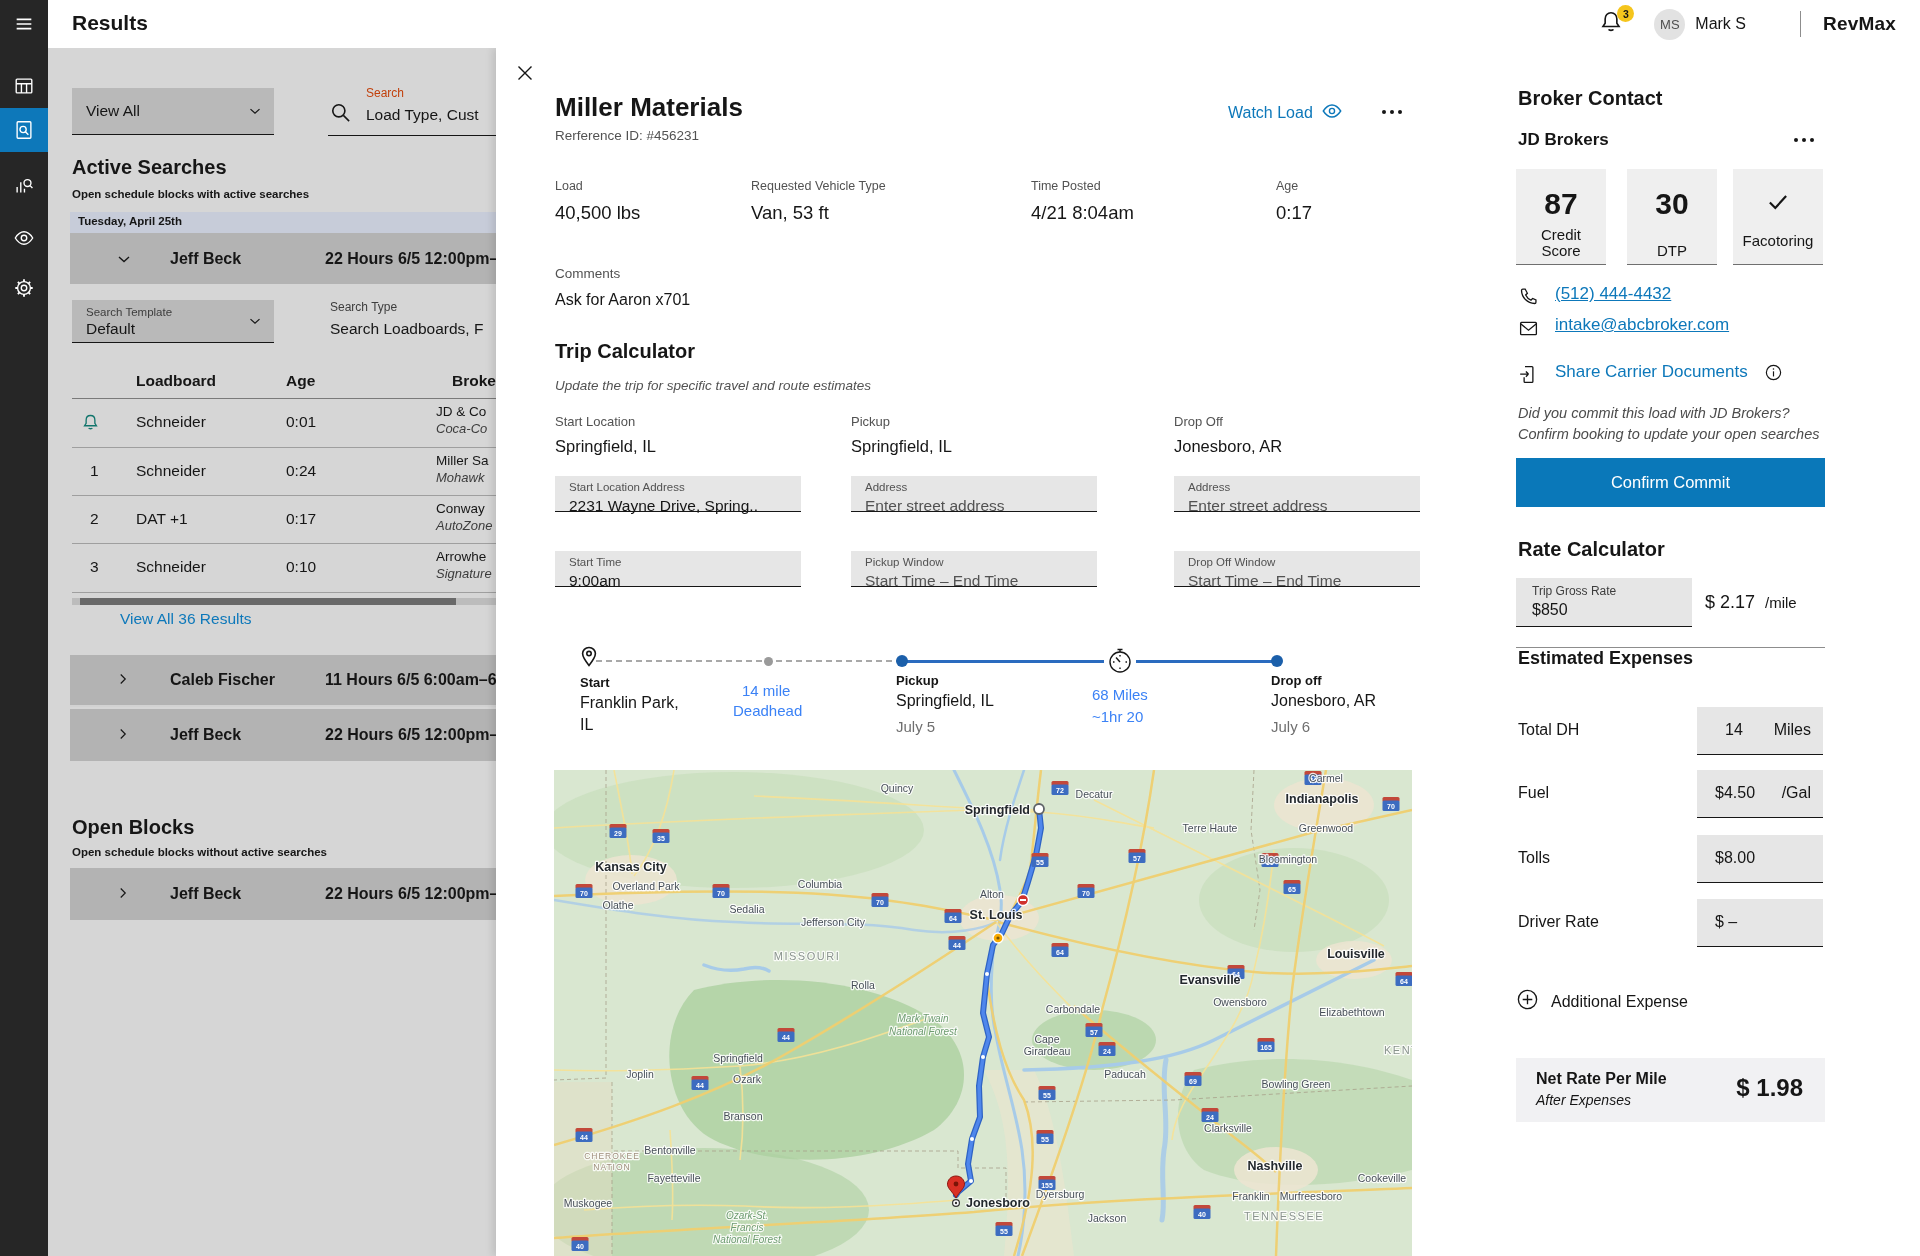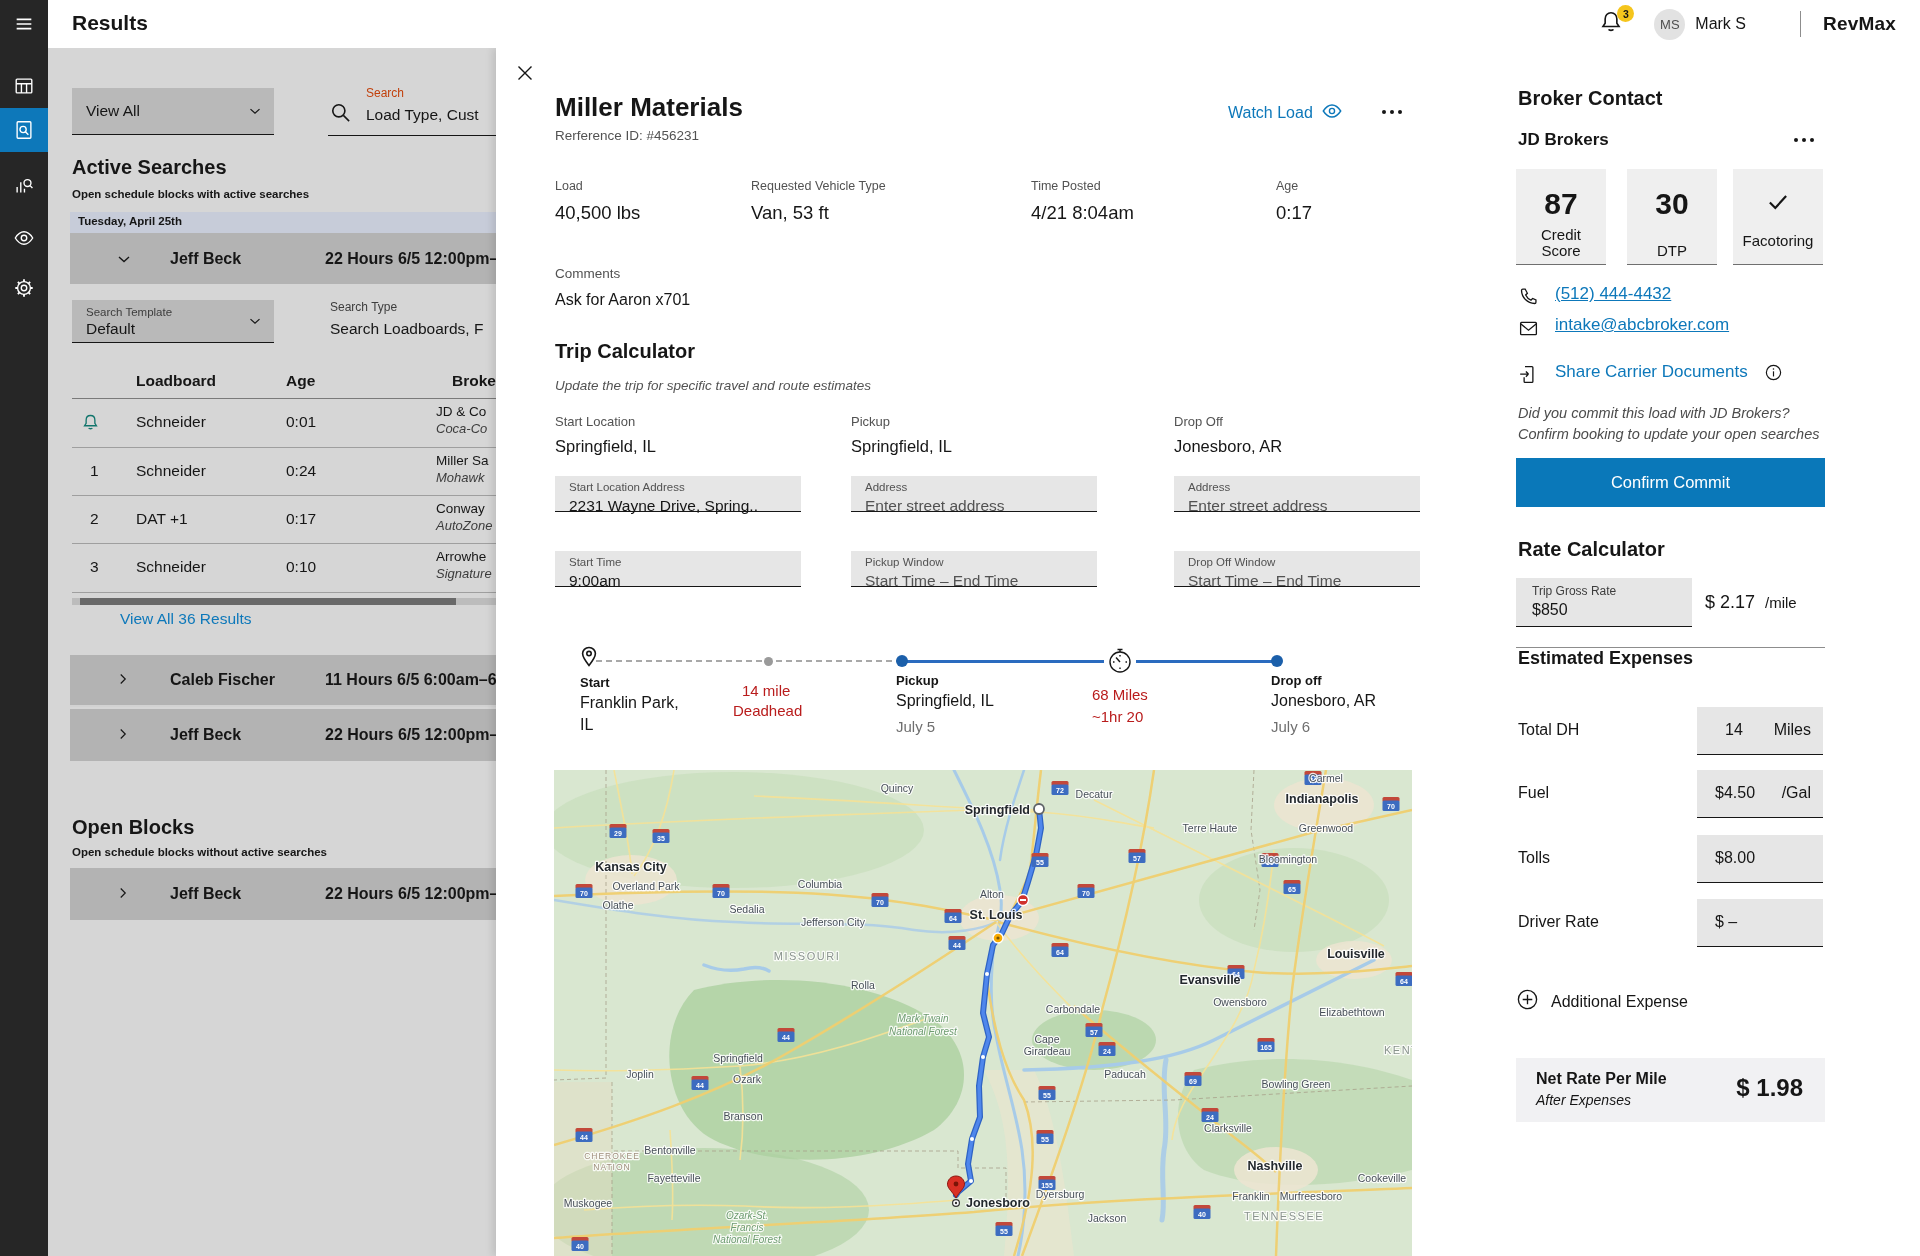--- a/index.html
+++ b/index.html
@@ -56,21 +56,21 @@
   .fb-value { position:absolute; left:14px; top:21px; font-size:15.5px; color:#161616; white-space:nowrap; }
   .fb-value.placeholder { color:#525252; }
 
   
   .tl-dash { position:absolute; top:612px; height:0; border-top:2px dashed #a8a8a8; }
   .tl-solid { position:absolute; top:612px; height:3px; background:#2a6bbf; }
   .tl-dot { position:absolute; top:607px; width:12px; height:12px; border-radius:50%; }
   .tl-label-b { position:absolute; font-size:13px; font-weight:bold; }
   .tl-line { position:absolute; font-size:16px; }
   .tl-sub { position:absolute; font-size:15px; color:#6f6f6f; }
-  .tl-mid { position:absolute; font-size:15px; color:#b91c1c; }
+  .tl-mid { position:absolute; font-size:15px; color:#3b82f6; }
 
   
   .rr-h1 { position:absolute; font-size:20px; font-weight:bold; }
   .stat-card { position:absolute; width:90px; height:96px; background:#efefef; border-bottom:1px solid #6f6f6f; text-align:center; }
   .stat-num { font-size:30px; font-weight:bold; margin-top:18px; }
   .stat-lab { font-size:15px; margin-top:6px; line-height:16px; }
   .contact-link { position:absolute; font-size:17px; color:#0d78ba; text-decoration:underline; cursor:pointer; }
   .share-link { position:absolute; font-size:17px; color:#0d78ba; cursor:pointer; }
   .prompt { position:absolute; font-size:14.5px; font-style:italic; color:#4c4c4c; }
   .btn-primary { position:absolute; background:#0a78b9; color:#fff; font-size:16.5px; display:flex; align-items:center; justify-content:center; cursor:pointer; border:none; font-family:"Liberation Sans",sans-serif; }

